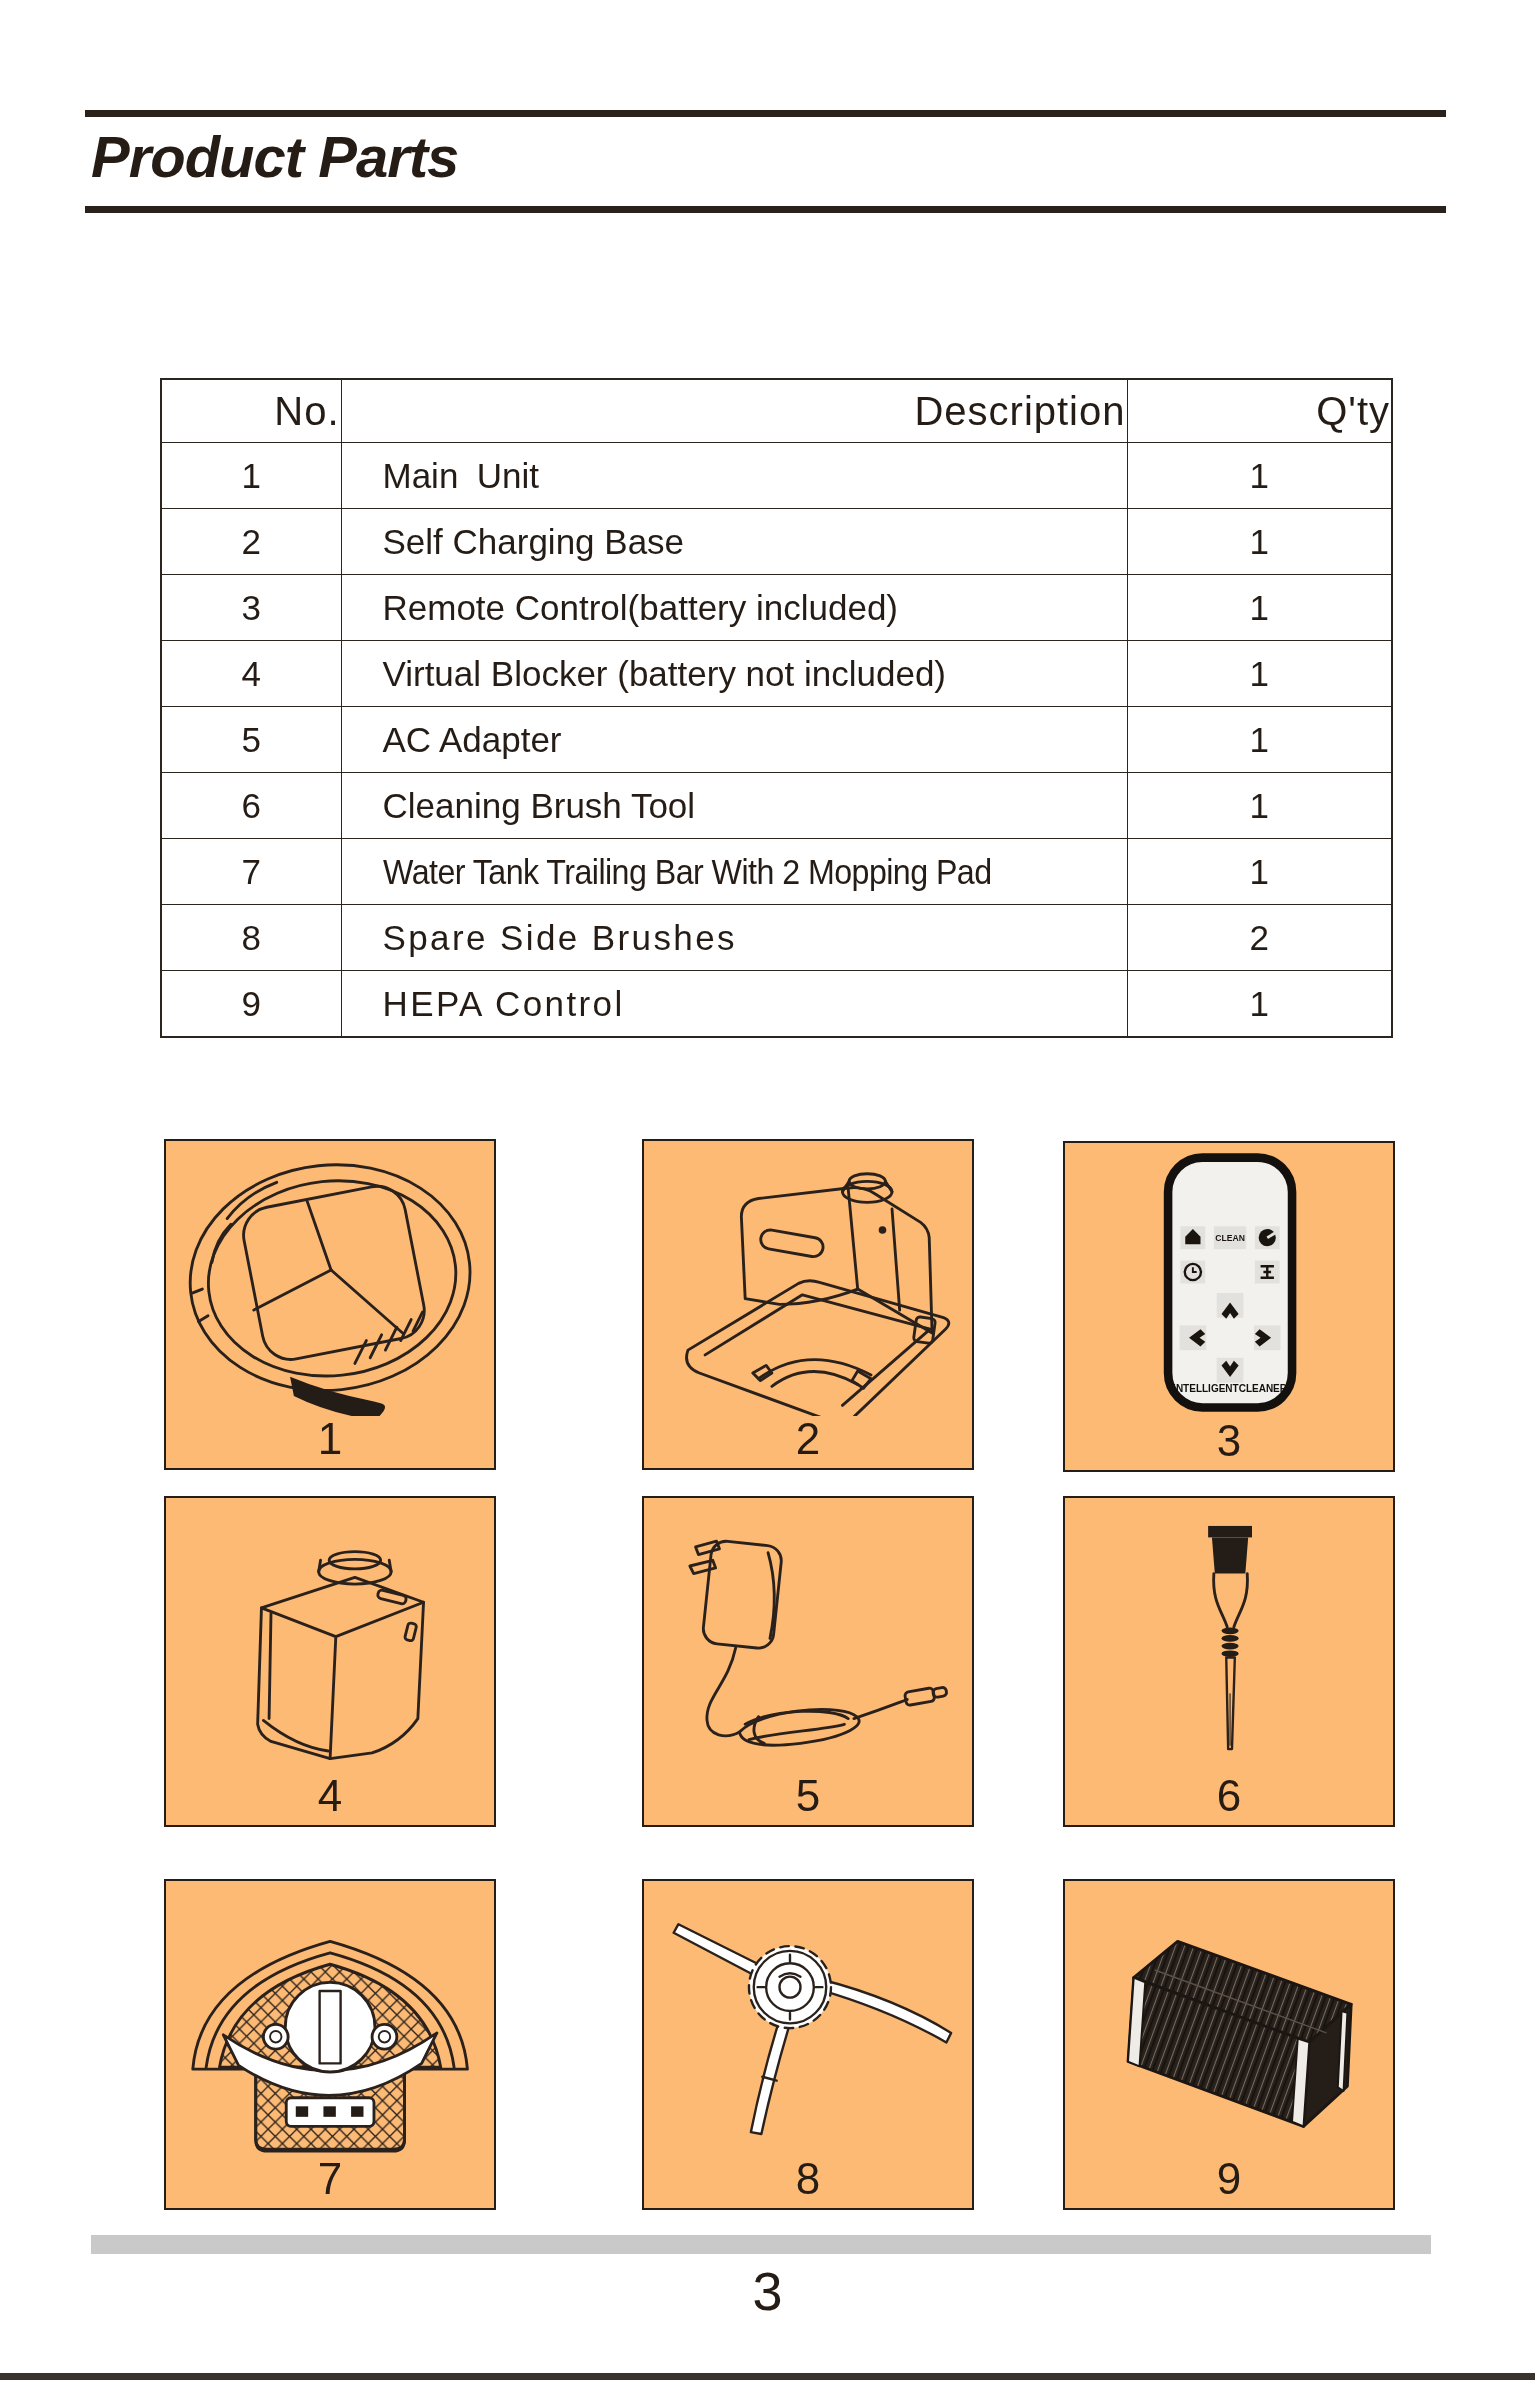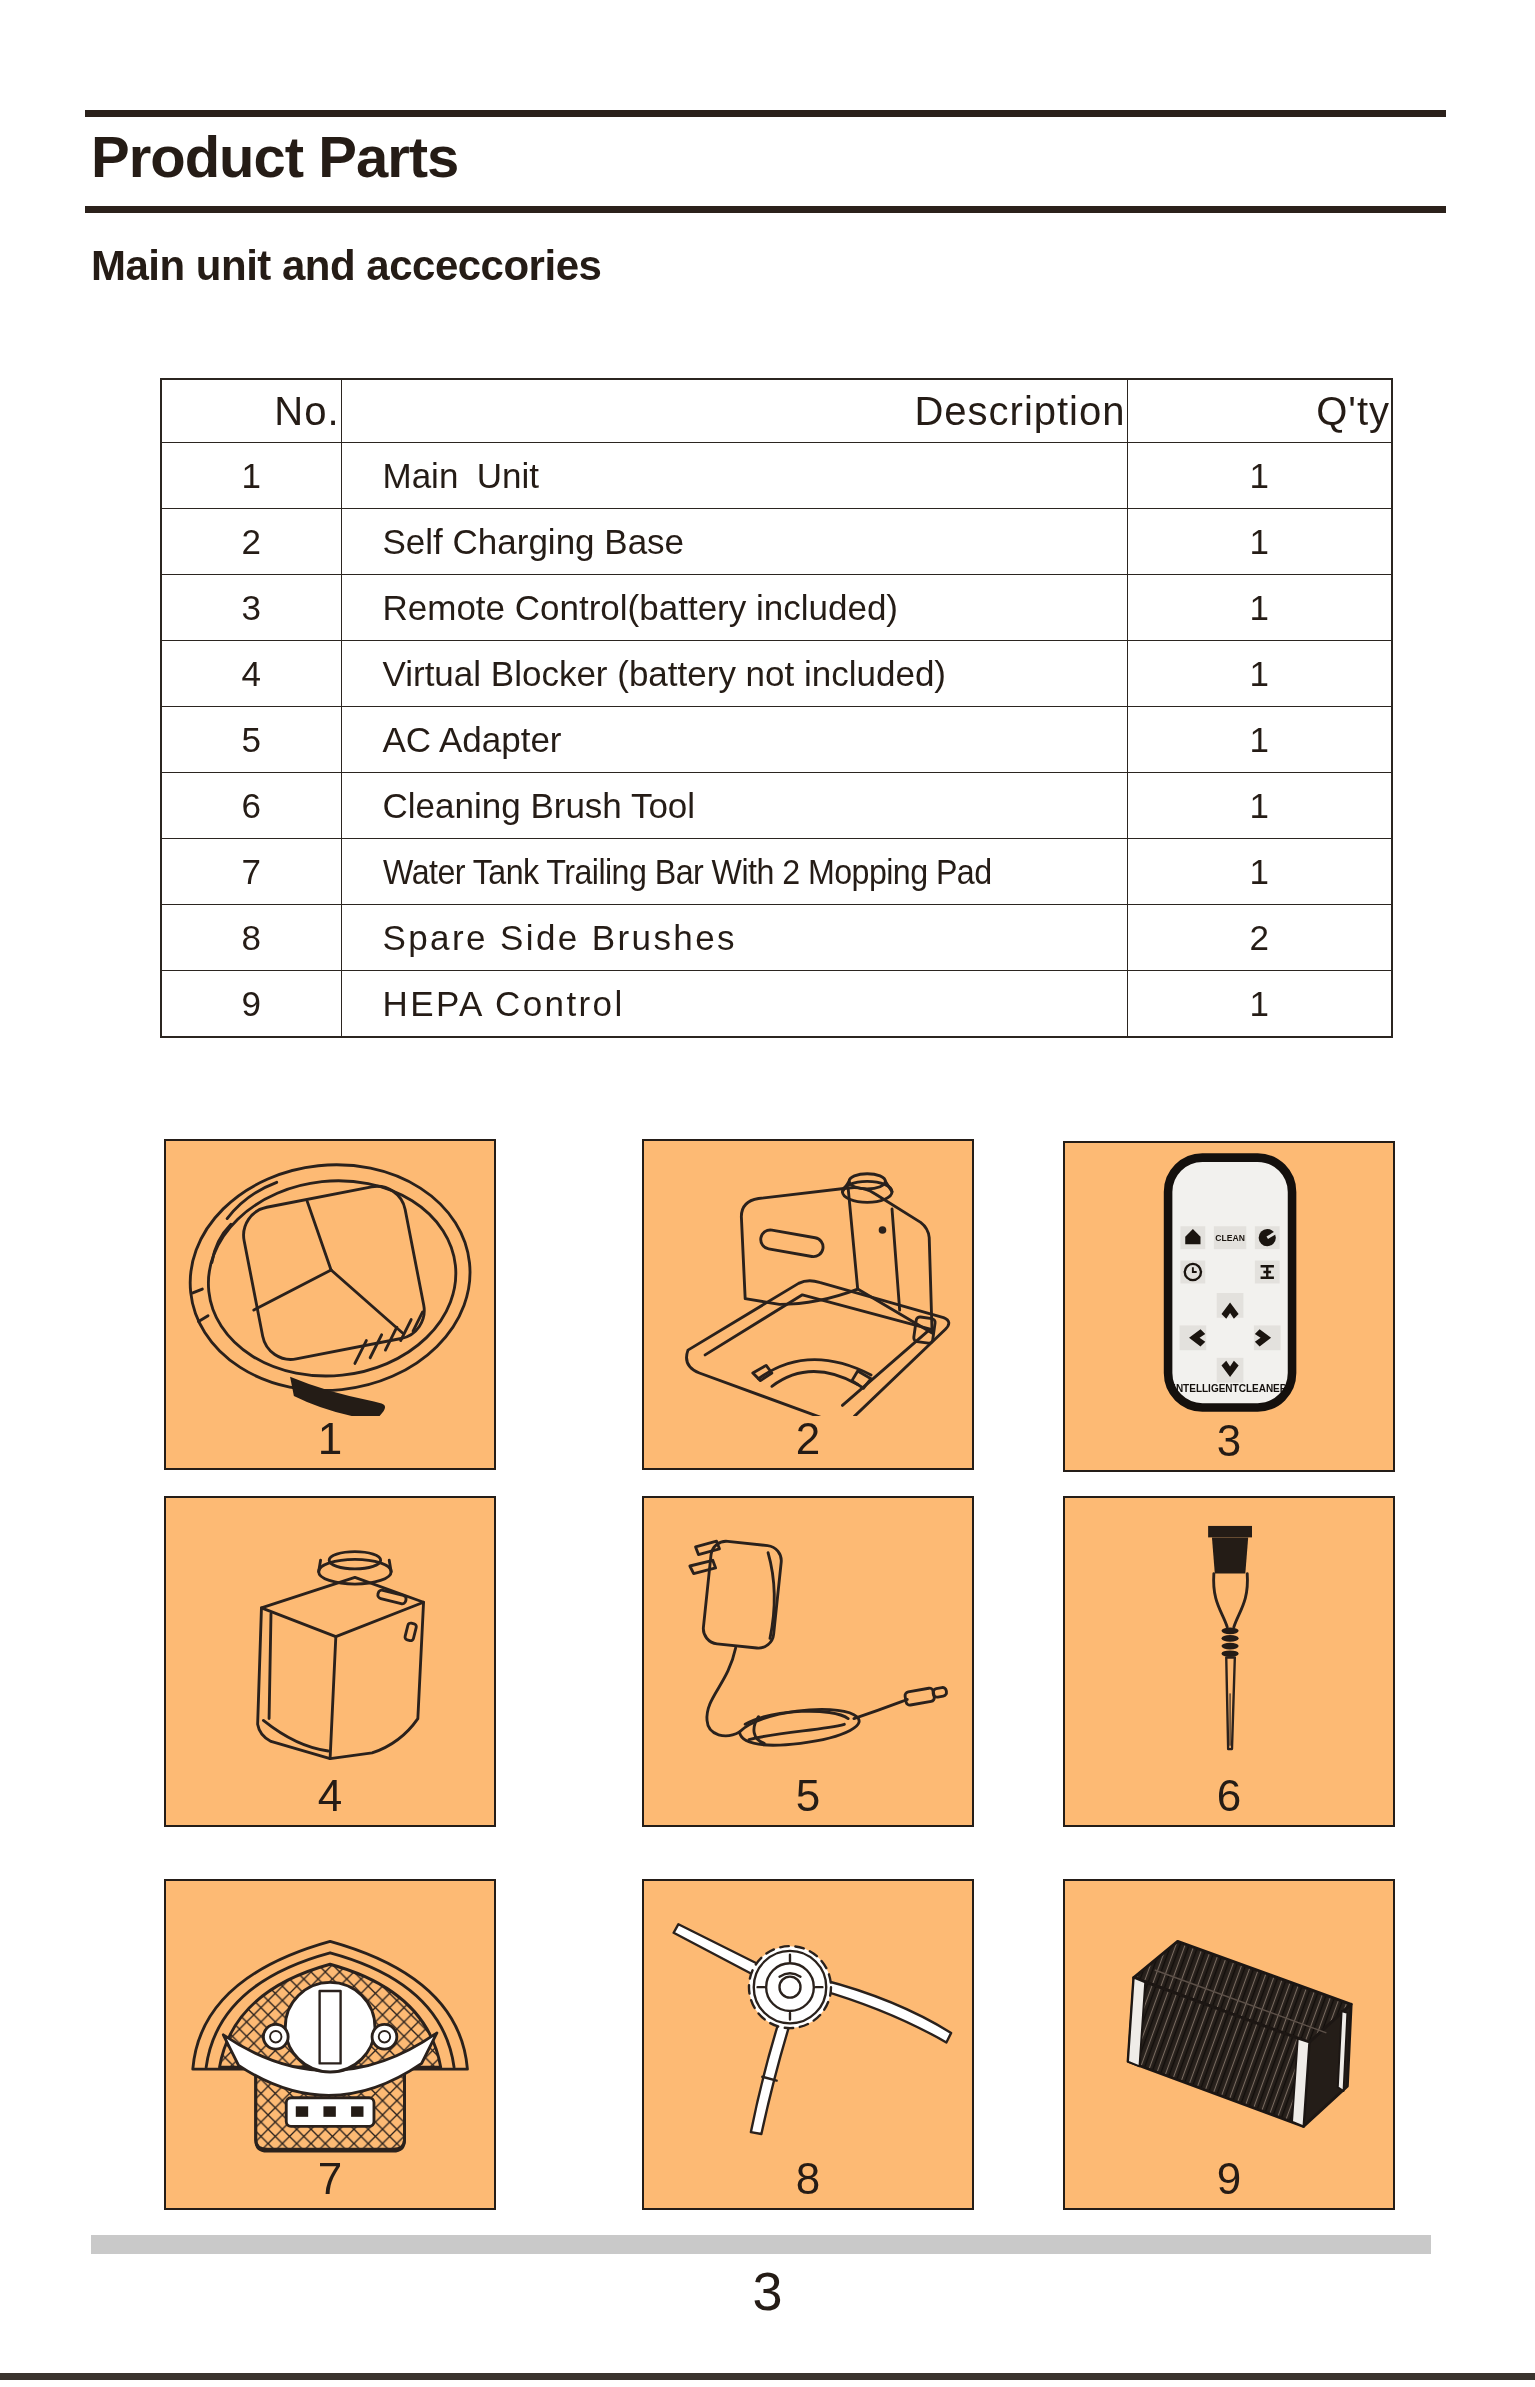--- a/index.html
+++ b/index.html
@@ -3,21 +3,21 @@
 <meta charset="utf-8">
 <style>
   html,body{margin:0;padding:0;background:#ffffff;}
   .page{position:relative;width:1535px;height:2387px;background:#ffffff;overflow:hidden;
         font-family:"Liberation Sans","DejaVu Sans",sans-serif;color:#251c16;}
   .rule{position:absolute;background:#2b211b;}
   .rule-top{left:85px;top:110px;width:1361px;height:6.7px;}
   .rule-under-title{left:85px;top:206px;width:1361px;height:6.7px;}
   .rule-bottom{left:0;top:2373px;width:1535px;height:6.7px;background:#3a332d;}
   .page-title{position:absolute;left:91px;top:123px;margin:0;font-size:58px;font-weight:700;
-              letter-spacing:-1px;color:#251c16;}
+              letter-spacing:-1px;color:#251c16;font-style:italic;}
   .section-title{position:absolute;left:91px;top:242px;margin:0;font-size:42px;font-weight:700;
               letter-spacing:-0.5px;color:#251c16;}
   table.parts{position:absolute;left:160px;top:378px;width:1231px;border-collapse:collapse;
               table-layout:fixed;border:2.9px solid #2b2520;}
   table.parts th,table.parts td{border:1.9px solid #2b2520;overflow:hidden;}
   table.parts thead th{height:60px;font-size:40px;font-weight:400;text-align:right;letter-spacing:1px;}
   table.parts tbody td{height:63px;font-size:35px;font-weight:400;}
   td.no,td.qty{text-align:center;font-size:32px;}
   td.desc{text-align:left;padding-left:41px;}
   td.desc span{display:inline-block;white-space:nowrap;}
@@ -37,21 +37,20 @@
                font-weight:400;color:#251c16;}
 </style>
 </head>
 <body>
 
 <div class="page">
 
   <div class="rule rule-top"></div>
   <h1 class="page-title">Product Parts</h1>
   <div class="rule rule-under-title"></div>
-  <h2 class="section-title">Main unit and acceccories</h2>
 
   <table class="parts">
     <colgroup>
         <col style="width:180px">
         <col style="width:786px">
         <col style="width:265px">
       </colgroup>
     <thead>
       <tr>
         <th>No.</th>

